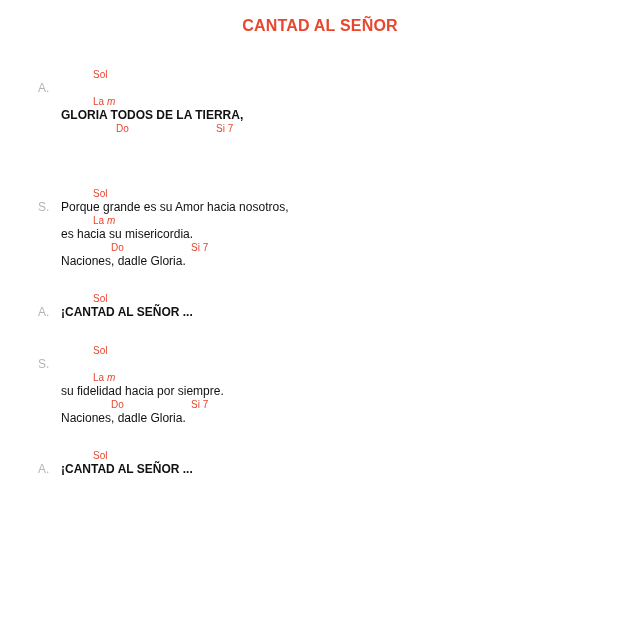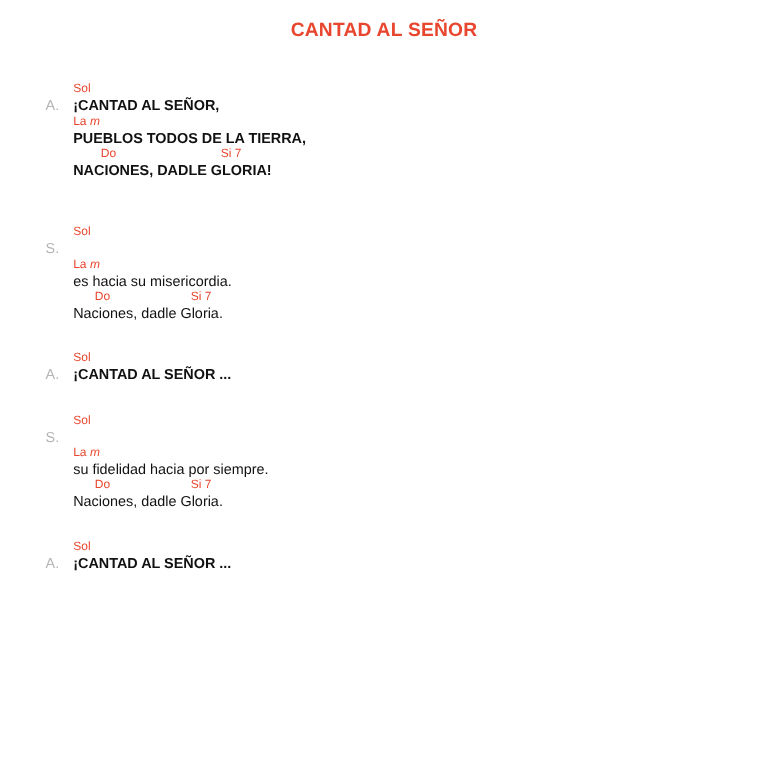--- a/index.html
+++ b/index.html
@@ -42,20 +42,21 @@
       position: absolute;
       left: 0;
       width: 640px;
     }
     .chord-line {
       position: relative;
       height: 13px;
       font-size: 10px;
       color: #e8462e;
       line-height: 13px;
+      margin-left: 32px;
     }
     .chord {
       position: absolute;
       top: 0;
       white-space: nowrap;
     }
     .chord .m { font-style: italic; }
     .text-line {
       position: relative;
       height: 14px;
@@ -84,43 +85,40 @@
 <div class="header">
   <div class="title">CANTAD AL SEÑOR</div>
 </div>
 
 <div class="block" style="top:68px;">
   <div class="chord-line">
     <span class="chord" style="left:61px;">Sol</span>
   </div>
   <div class="text-line bold">
     <span class="lbl">A.</span>
-    <span class="txt">¡CANTAD AL SEÑOR,</span>
   </div>
   <div class="chord-line">
     <span class="chord" style="left:61px;"><span>La </span><span class="m">m</span></span>
   </div>
   <div class="text-line bold">
-    <span class="txt">PUEBLOS TODOS DE LA TIERRA,</span>
+    <span class="txt">GLORIA TODOS DE LA TIERRA,</span>
   </div>
   <div class="chord-line">
     <span class="chord" style="left:84px;">Do</span>
     <span class="chord" style="left:184px;">Si 7</span>
-  </div>
-  <div class="text-line bold">
-    <span class="txt">NACIONES, DADLE GLORIA!</span>
   </div>
 </div>
 
 <div class="block" style="top:187px;">
   <div class="chord-line">
     <span class="chord" style="left:61px;">Sol</span>
   </div>
   <div class="text-line">
     <span class="lbl">S.</span>
+    <span class="txt">Porque grande es su Amor hacia nosotros,</span>
   </div>
   <div class="chord-line">
     <span class="chord" style="left:61px;"><span>La </span><span class="m">m</span></span>
   </div>
   <div class="text-line">
     <span class="txt">es hacia su misericordia.</span>
   </div>
   <div class="chord-line">
     <span class="chord" style="left:79px;">Do</span>
     <span class="chord" style="left:159px;">Si 7</span>

